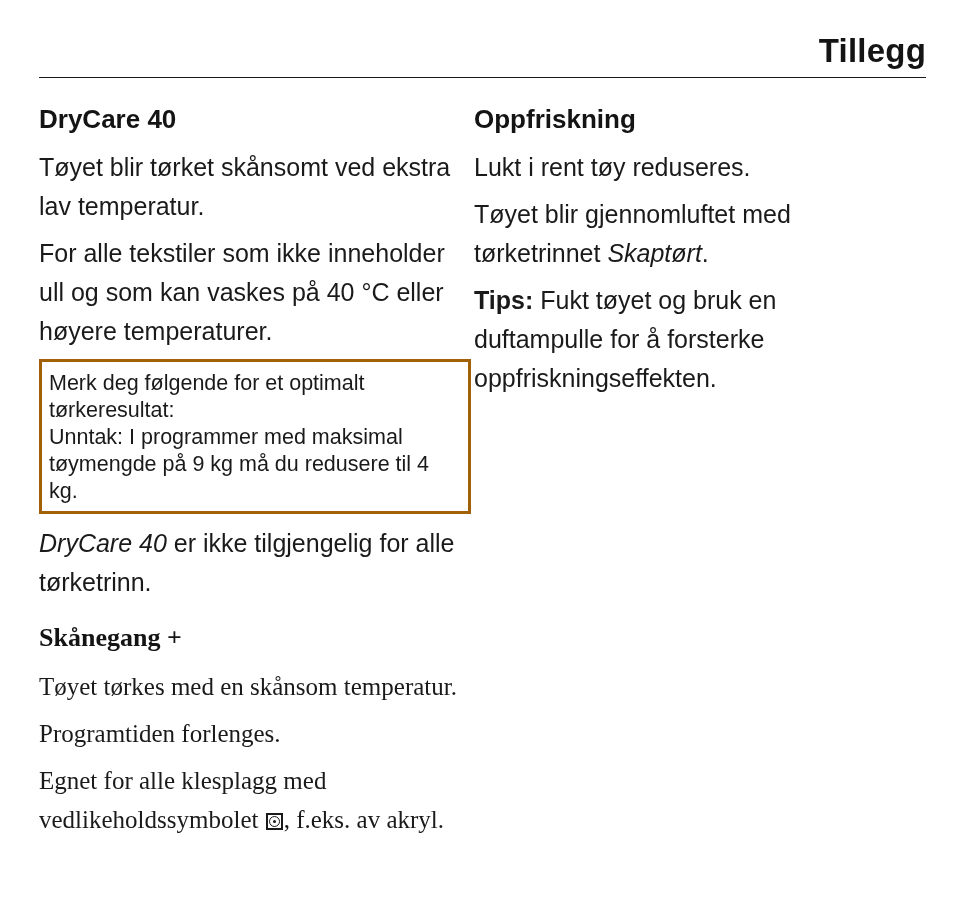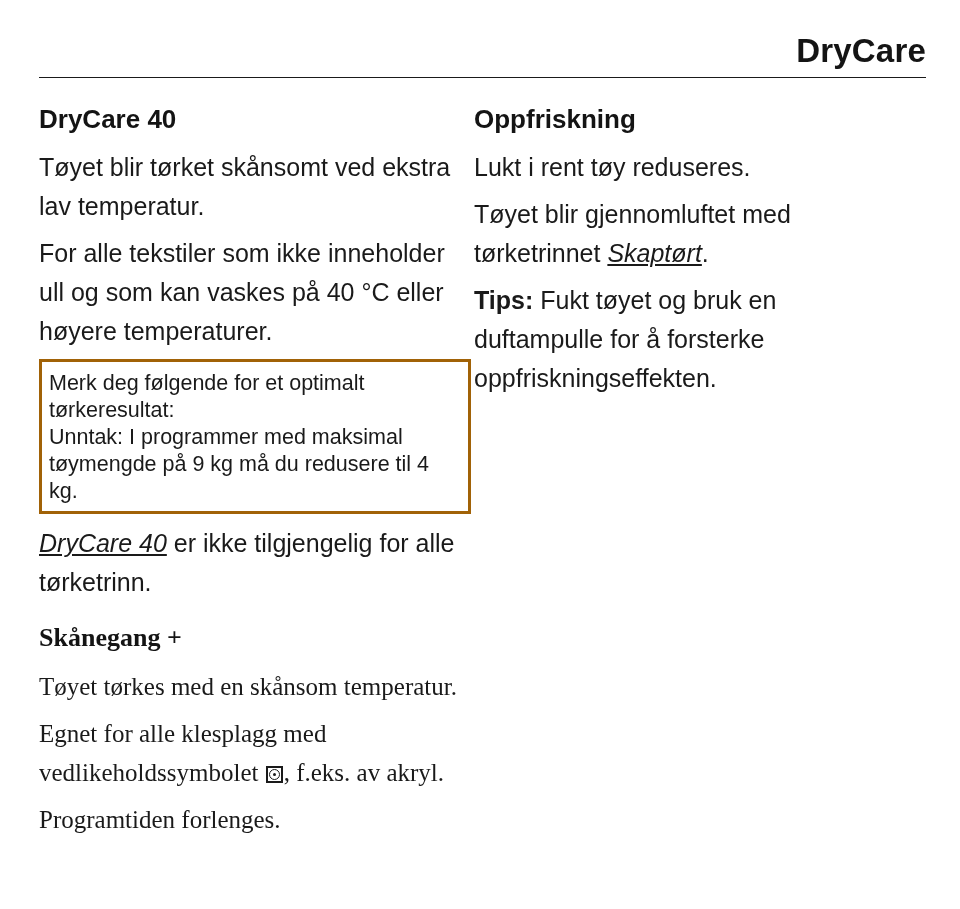--- a/index.html
+++ b/index.html
@@ -39,46 +39,46 @@
       box-sizing: border-box; position: relative; vertical-align: -2px; margin: 0 1px;
     }
     .care-symbol::before {
       content: ""; position: absolute; left: 1px; top: 1px; width: 11px; height: 11px;
       border: 1.5px solid #1a1a1a; border-radius: 50%; box-sizing: border-box;
     }
     .care-symbol::after {
       content: ""; position: absolute; left: 5px; top: 5px; width: 3px; height: 3px;
       background: #1a1a1a; border-radius: 50%;
     }
-    em { font-style: italic; text-decoration: underline; }
+    em { font-style: italic; }
     b { font-weight: bold; }
   </style>
 </head>
 <body>
 
-<div class="page-title">DryCare</div>
+<div class="page-title">Tillegg</div>
 <div class="title-rule"></div>
 
 <div class="col col-left">
   <section>
     <h2>DryCare 40</h2>
     <p>Tøyet blir tørket skånsomt ved ekstra lav temperatur.</p>
     <p>For alle tekstiler som ikke inneholder ull og som kan vaskes på 40 °C eller høyere temperaturer.</p>
     <div class="note-box">
       <div>Merk deg følgende for et optimalt tørkeresultat:</div>
       <div>Unntak: I programmer med maksimal tøymengde på 9 kg må du redusere til 4 kg.</div>
     </div>
     <p><em>DryCare 40</em><span> er ikke tilgjengelig for alle tørketrinn.</span></p>
   </section>
 
   <section class="spacer-h2">
     <h2>Skånegang +</h2>
     <p>Tøyet tørkes med en skånsom temperatur.</p>
+    <p>Programtiden forlenges.</p>
     <p><span>Egnet for alle klesplagg med vedlikeholdssymbolet </span><span class="care-symbol"></span><span>, f.eks. av akryl.</span></p>
-    <p>Programtiden forlenges.</p>
   </section>
 </div>
 
 <div class="col col-right">
   <section>
     <h2>Oppfriskning</h2>
     <p>Lukt i rent tøy reduseres.</p>
     <p><span>Tøyet blir gjennomluftet med tørketrinnet </span><em>Skaptørt</em><span>.</span></p>
     <p><b>Tips:</b><span> Fukt tøyet og bruk en duftampulle for å forsterke oppfriskningseffekten.</span></p>
   </section>

